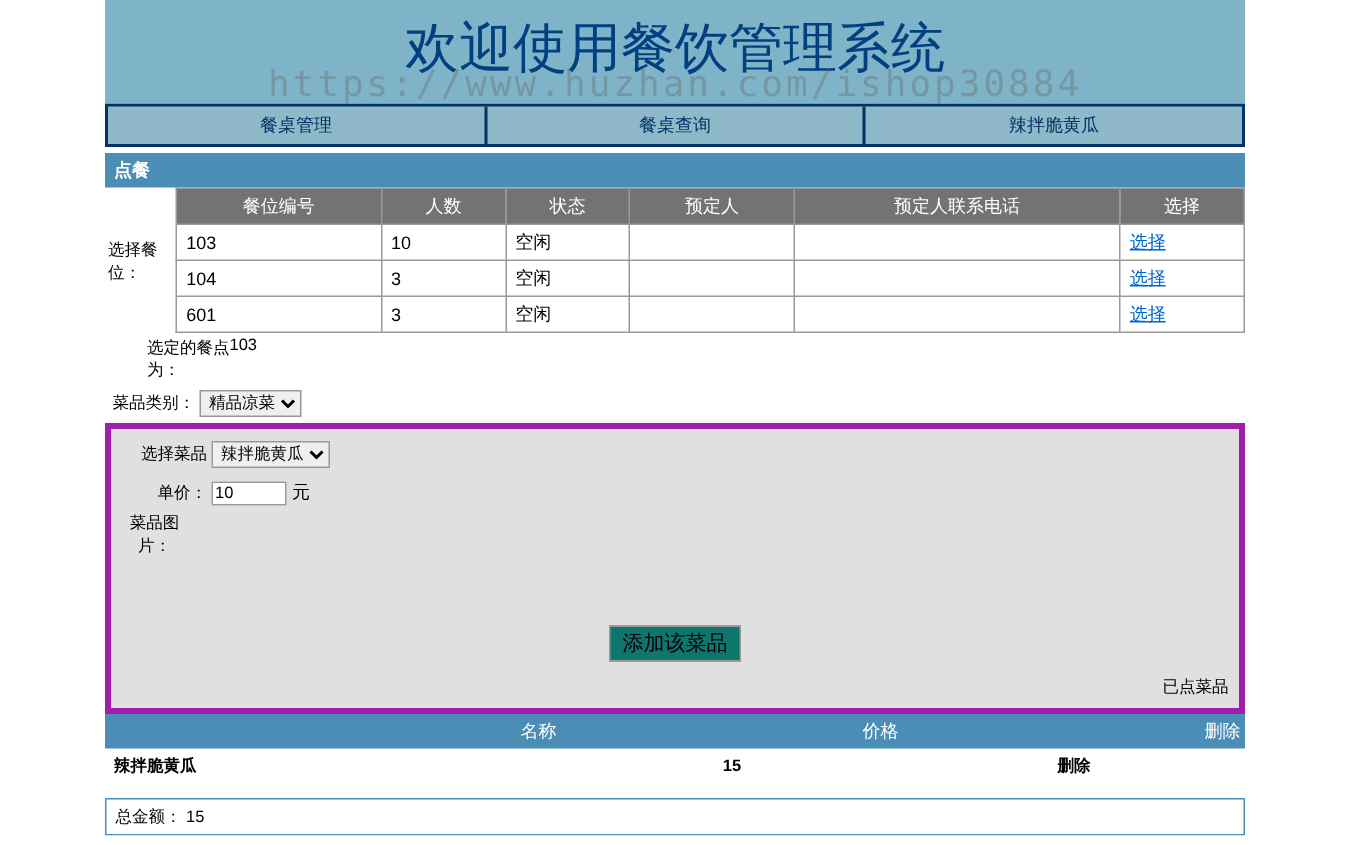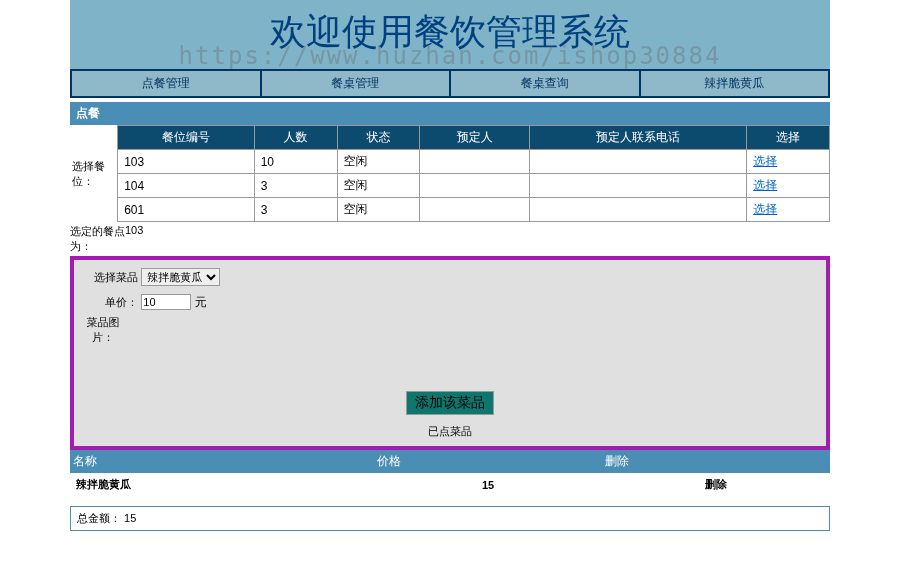--- a/index.html
+++ b/index.html
@@ -54,21 +54,21 @@
     }
     
     .table-section { display: flex; }
     .side-label { width: 50px; display: flex; align-items: center; font-size: 11px; padding: 2px; }
     
     table.data-table {
       border-collapse: collapse;
       width: 100%;
     }
     table.data-table th {
-      background: #0c4a6e;
+      background: #737373;
       color: #fff;
       border: 1px solid #999;
       padding: 3px 6px;
       font-weight: normal;
     }
     table.data-table td {
       border: 1px solid #999;
       padding: 3px 6px;
     }
     .link { color: #0066cc; text-decoration: underline; cursor: pointer; }
@@ -93,60 +93,59 @@
     
     .btn-center { text-align: center; padding: 6px 0; }
     button {
       padding: 2px 8px;
       font-size: 14px;
       border: 1px solid #999;
       background: #0f766e;
       cursor: pointer;
     }
     
-    .ordered-label { text-align: center; padding: 3px; font-size: 11px; }
+    .ordered-label { text-align: right; padding: 3px; font-size: 11px; }
     
     .ordered-table { width: 100%; border-collapse: collapse; }
     .ordered-table th {
       background: #4a8db5;
       color: #fff;
       padding: 3px;
       font-weight: normal;
-      text-align: left;
+      text-align: right;
     }
     .ordered-table td {
       padding: 4px;
       text-align: center;
       font-weight: bold;
       font-size: 11px;
     }
     .ordered-table td:first-child { text-align: left; padding-left: 6px; }
     
     .total-row {
       border: 1px solid #4a8db5;
       padding: 4px 6px;
       margin-top: 10px;
       font-size: 11px;
     }
     
     .selected-row { padding: 2px 0; font-size: 11px; display: flex; }
-    .selected-row .lbl { width: 55px; }
+    .selected-row .lbl { width: 55px; margin-left: 28px; }
   </style>
 </head>
 <body>
 
 <div class="container">
 
   <div class="header-banner">
     <div class="header-title">欢迎使用餐饮管理系统</div>
     <div class="watermark">https://www.huzhan.com/ishop30884</div>
   </div>
 
   <div class="nav-bar">
-    <div class="nav-item">点餐管理</div>
     <div class="nav-item">餐桌管理</div>
     <div class="nav-item">餐桌查询</div>
     <div class="nav-item">辣拌脆黄瓜</div>
   </div>
 
   <div class="section-header">点餐</div>
 
   <div class="table-section">
     <div class="side-label">选择餐位：</div>
     <table class="data-table">
@@ -187,20 +186,26 @@
           </tr>
         </tbody>
     </table>
   </div>
 
   <div class="selected-row">
     <span class="lbl">选定的餐点为：</span>
     <span>103</span>
   </div>
 
+  <div class="form-row">
+    <label>菜品类别：</label>
+    <select>
+      <option>精品凉菜</option>
+    </select>
+  </div>
 
   <div class="gray-panel">
     <div class="form-row">
       <label>选择菜品</label>
       <select>
         <option>辣拌脆黄瓜</option>
       </select>
     </div>
     <div class="form-row">
       <label>单价：</label>

